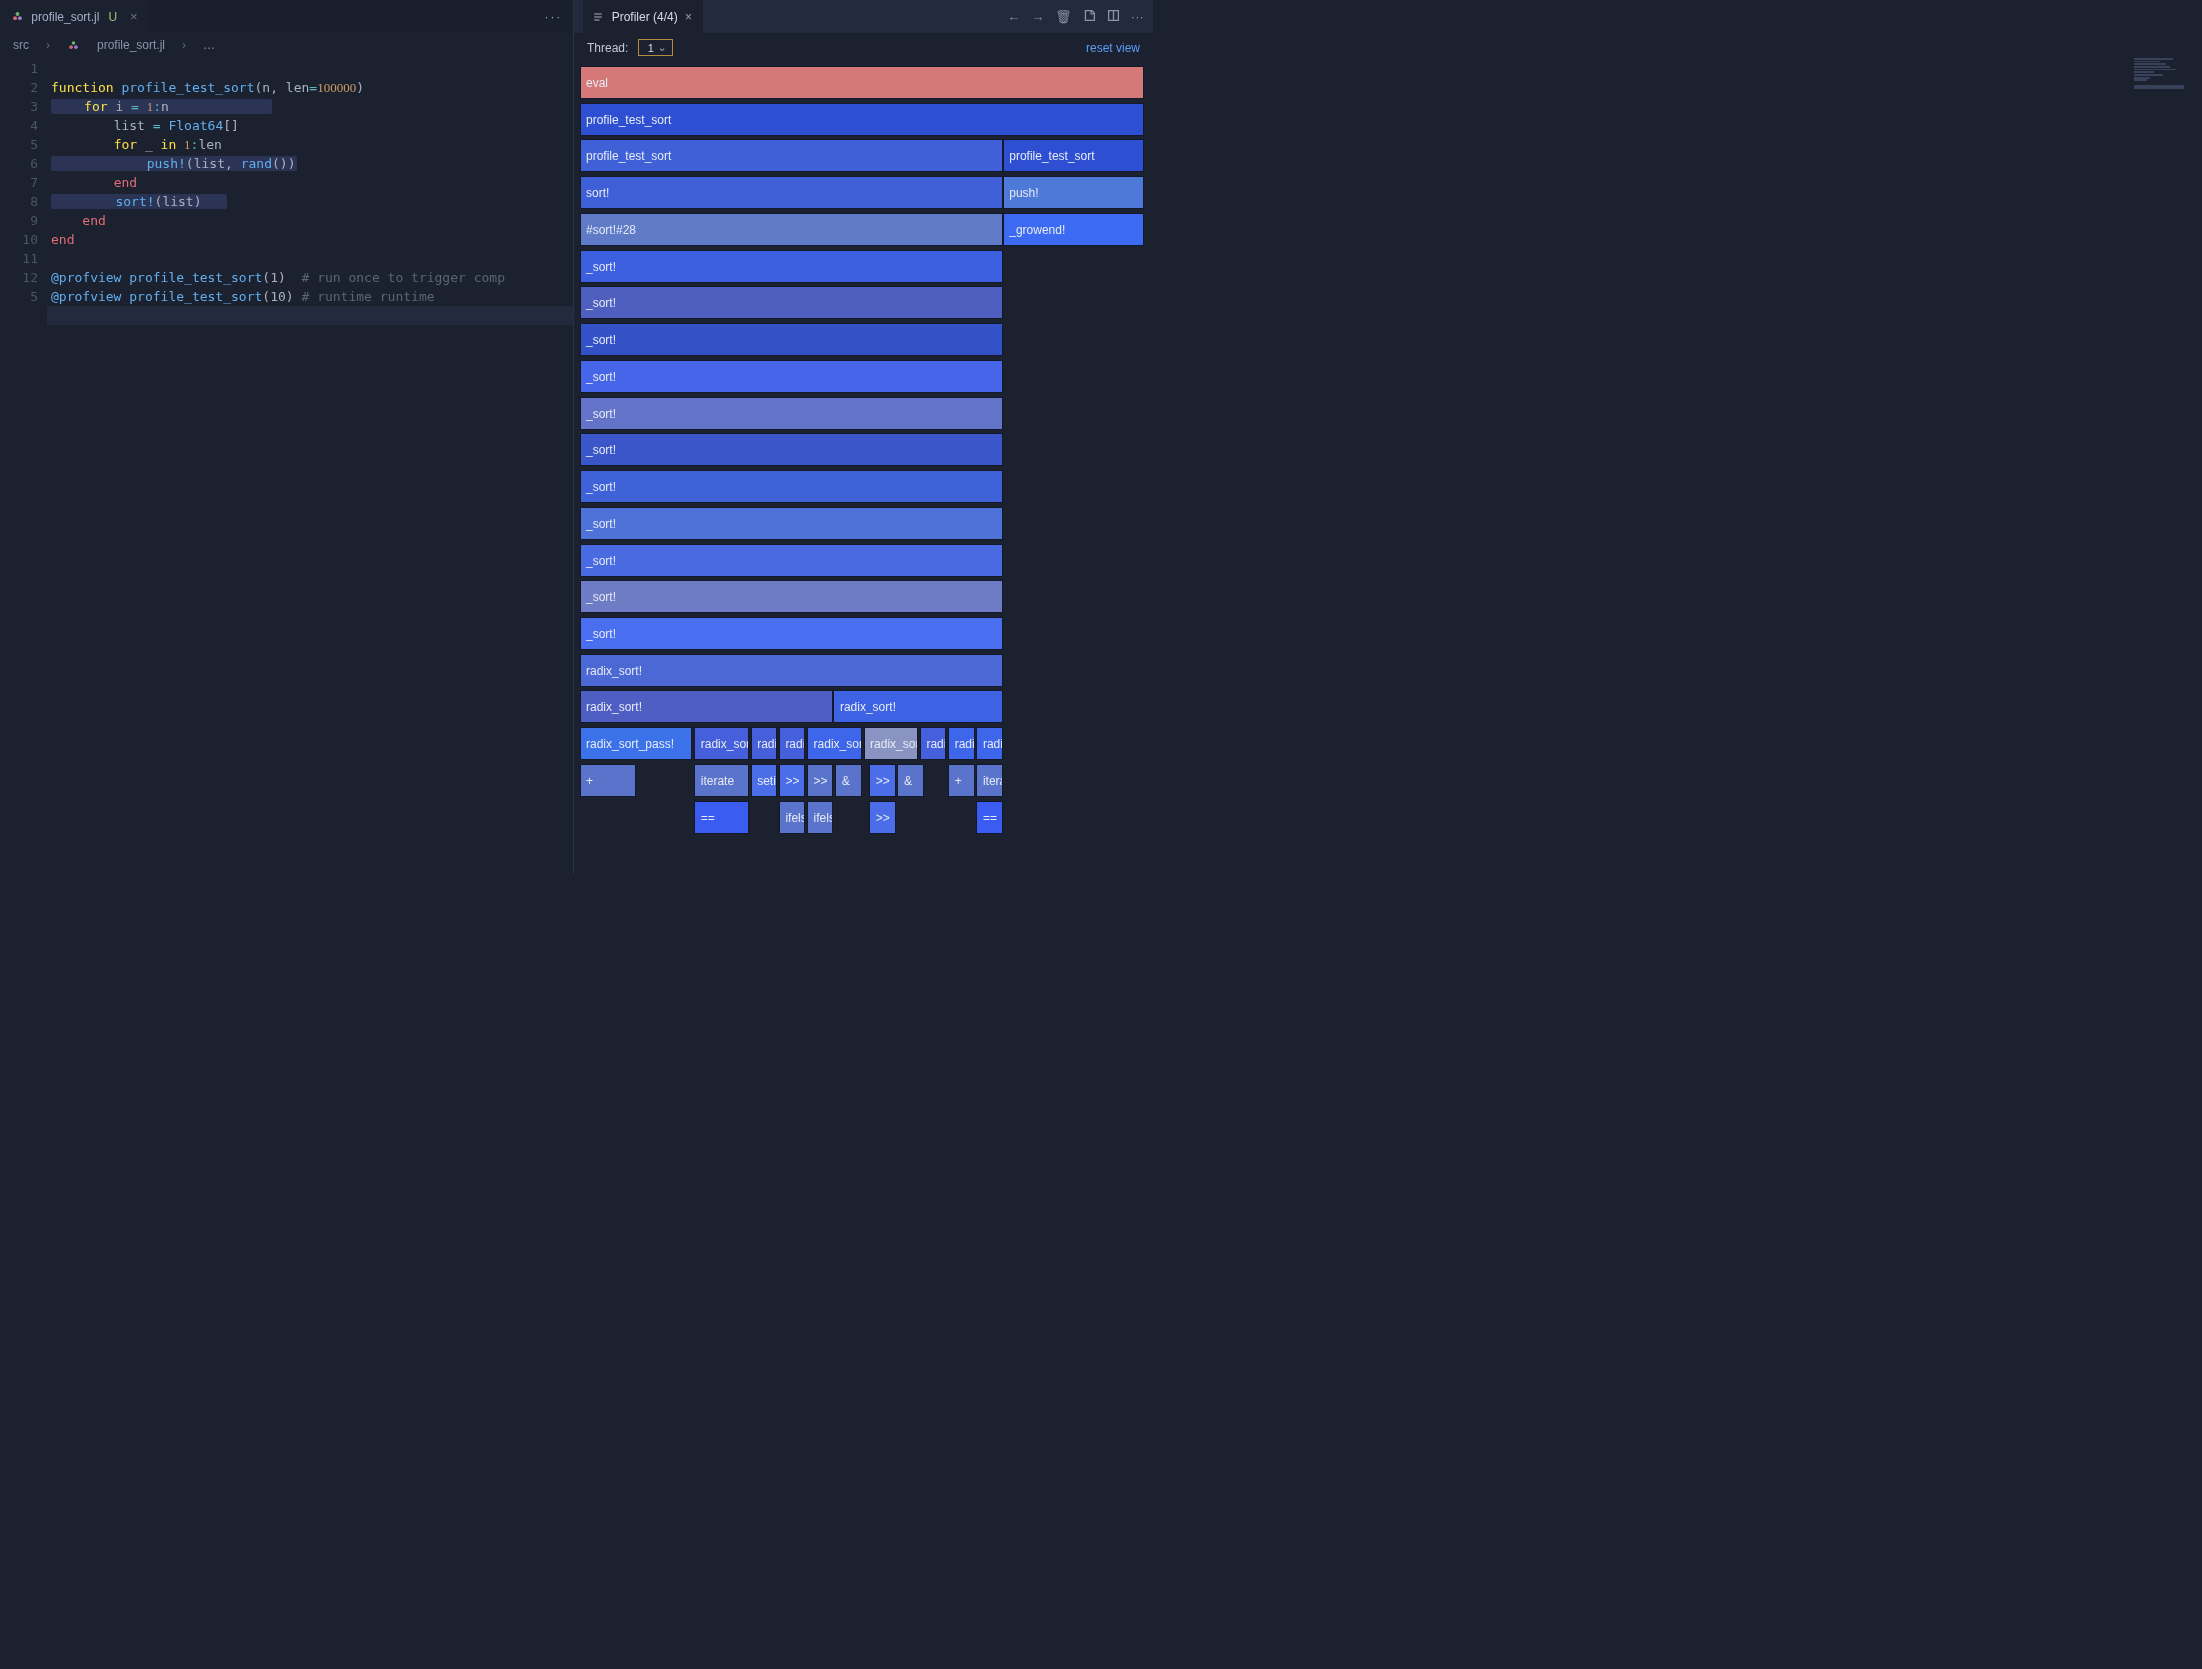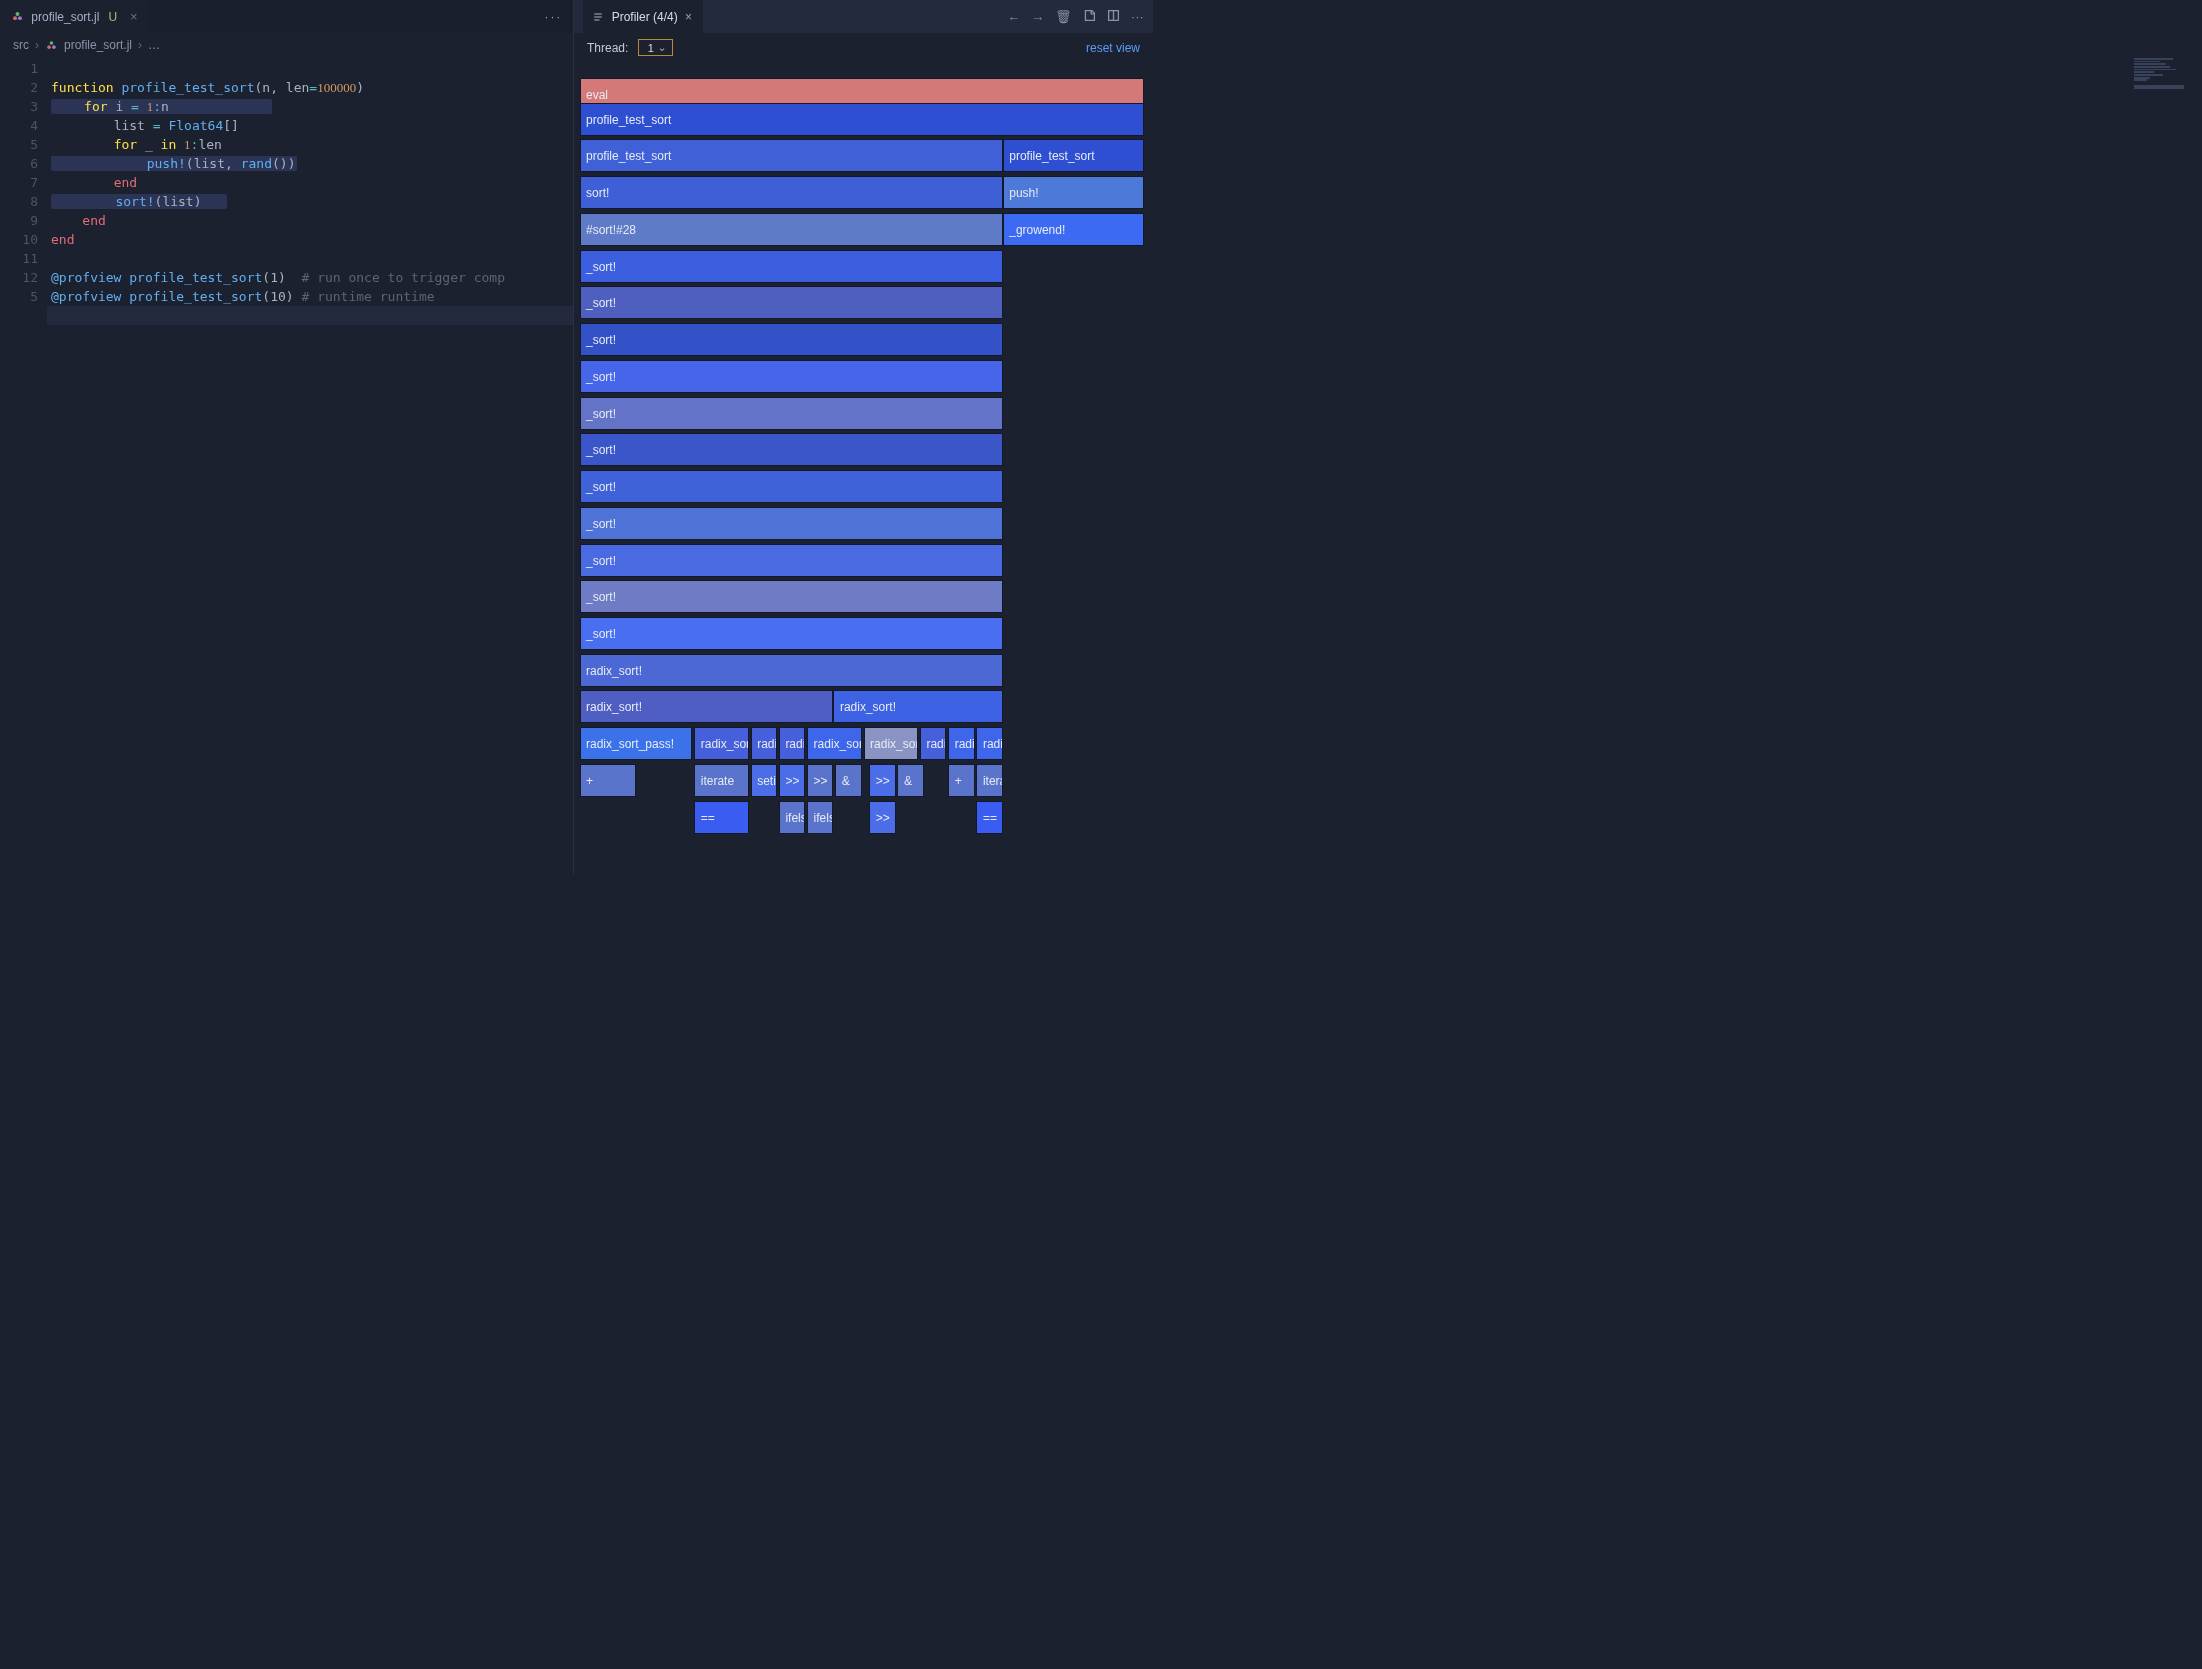--- a/index.html
+++ b/index.html
@@ -15,21 +15,21 @@
   }
   
   .editor-pane { width: 573px; display: flex; flex-direction: column; background:#1c2130;}
   .tabbar { display:flex; align-items:center; height:33px; background:#1a1f2d; position:relative;}
   .tab { display:flex; align-items:center; gap:7.3px; padding:0 11px; height:33px; background:#232a3d; color:#a5b0c7; cursor:pointer;}
   .tab.active { background:#1c2130;}
   .tab .dot-icon { width:13px; height:13px; }
   .tab .dirty { color:#98c379; margin-left:1.8px;}
   .tab .close { color:#6b7485; font-size:13px; margin-left:5.5px;}
   .tab-overflow { margin-left:auto; color:#9aa3b5; padding:0 11px; letter-spacing:1.8px;}
-  .breadcrumb { display:flex; align-items:center; gap:6px; height:24px; padding:0 13px; color:#8a93a8; font-size:12px;}
+  .breadcrumb { display:flex; align-items:center; gap:17px; height:24px; padding:0 13px; color:#8a93a8; font-size:12px;}
   .breadcrumb .sep { color:#5b6477;}
   .breadcrumb .bc-icon { width:13px; height:13px;}
   .editor-body { position:relative; flex:1; display:flex; font-family: "SF Mono", Menlo, Consolas, monospace; font-size:13px; line-height:19px; }
   .gutter { width:51px; text-align:right; padding:1.8px 13px 0 0; color:#4b546a; user-select:none;}
   .code { flex:1; padding:1.8px 0 0 0; white-space:pre; position:relative;}
   .code .hl { background:#2b3454; border-radius:1.8px; padding:0 1.8px;}
   .tok-kw { color:#fde047;}
   .tok-fn { color:#61afef;}
   .tok-id { color:#abb2bf;}
   .tok-num { color:#d19a66;font-family:Liberation Serif, serif;}
@@ -161,21 +161,21 @@
   </div>
 
   <div class="prof-controls">
     <span>Thread:</span>
     <div class="thread-sel"><span>1</span></div>
     <span class="reset-link">reset view</span>
   </div>
 
   <div class="flame">
     <div class="flame-canvas" id="flame-canvas">
-        <div class="bar" style="left: 0%; width: 100%; top: 12px; background: rgb(213, 120, 120);">eval</div>
+        <div class="bar" style="left: 0%; width: 100%; top: 0px; background: rgb(213, 120, 120);">eval</div>
         <div class="bar" style="left: 0%; width: 100%; top: 37px; background: rgb(46, 79, 209);">profile_test_sort</div>
         <div class="bar" style="left: 0%; width: 75%; top: 73px; background: rgb(63, 96, 214);">profile_test_sort</div>
         <div class="bar" style="left: 75%; width: 25%; top: 73px; background: rgb(46, 79, 209);">profile_test_sort</div>
         <div class="bar" style="left: 0%; width: 75%; top: 110px; background: rgb(62, 95, 214);">sort!</div>
         <div class="bar" style="left: 75%; width: 25%; top: 110px; background: rgb(77, 121, 216);">push!</div>
         <div class="bar" style="left: 0%; width: 75%; top: 147px; background: rgb(95, 122, 199);">#sort!#28</div>
         <div class="bar" style="left: 75%; width: 25%; top: 147px; background: rgb(60, 106, 242);">_growend!</div>
         <div class="bar" style="left: 0%; width: 75%; top: 184px; background: rgb(60, 95, 224);">_sort!</div>
         <div class="bar" style="left: 0%; width: 75%; top: 220px; background: rgb(79, 95, 191);">_sort!</div>
         <div class="bar" style="left: 0%; width: 75%; top: 257px; background: rgb(52, 82, 200);">_sort!</div>

